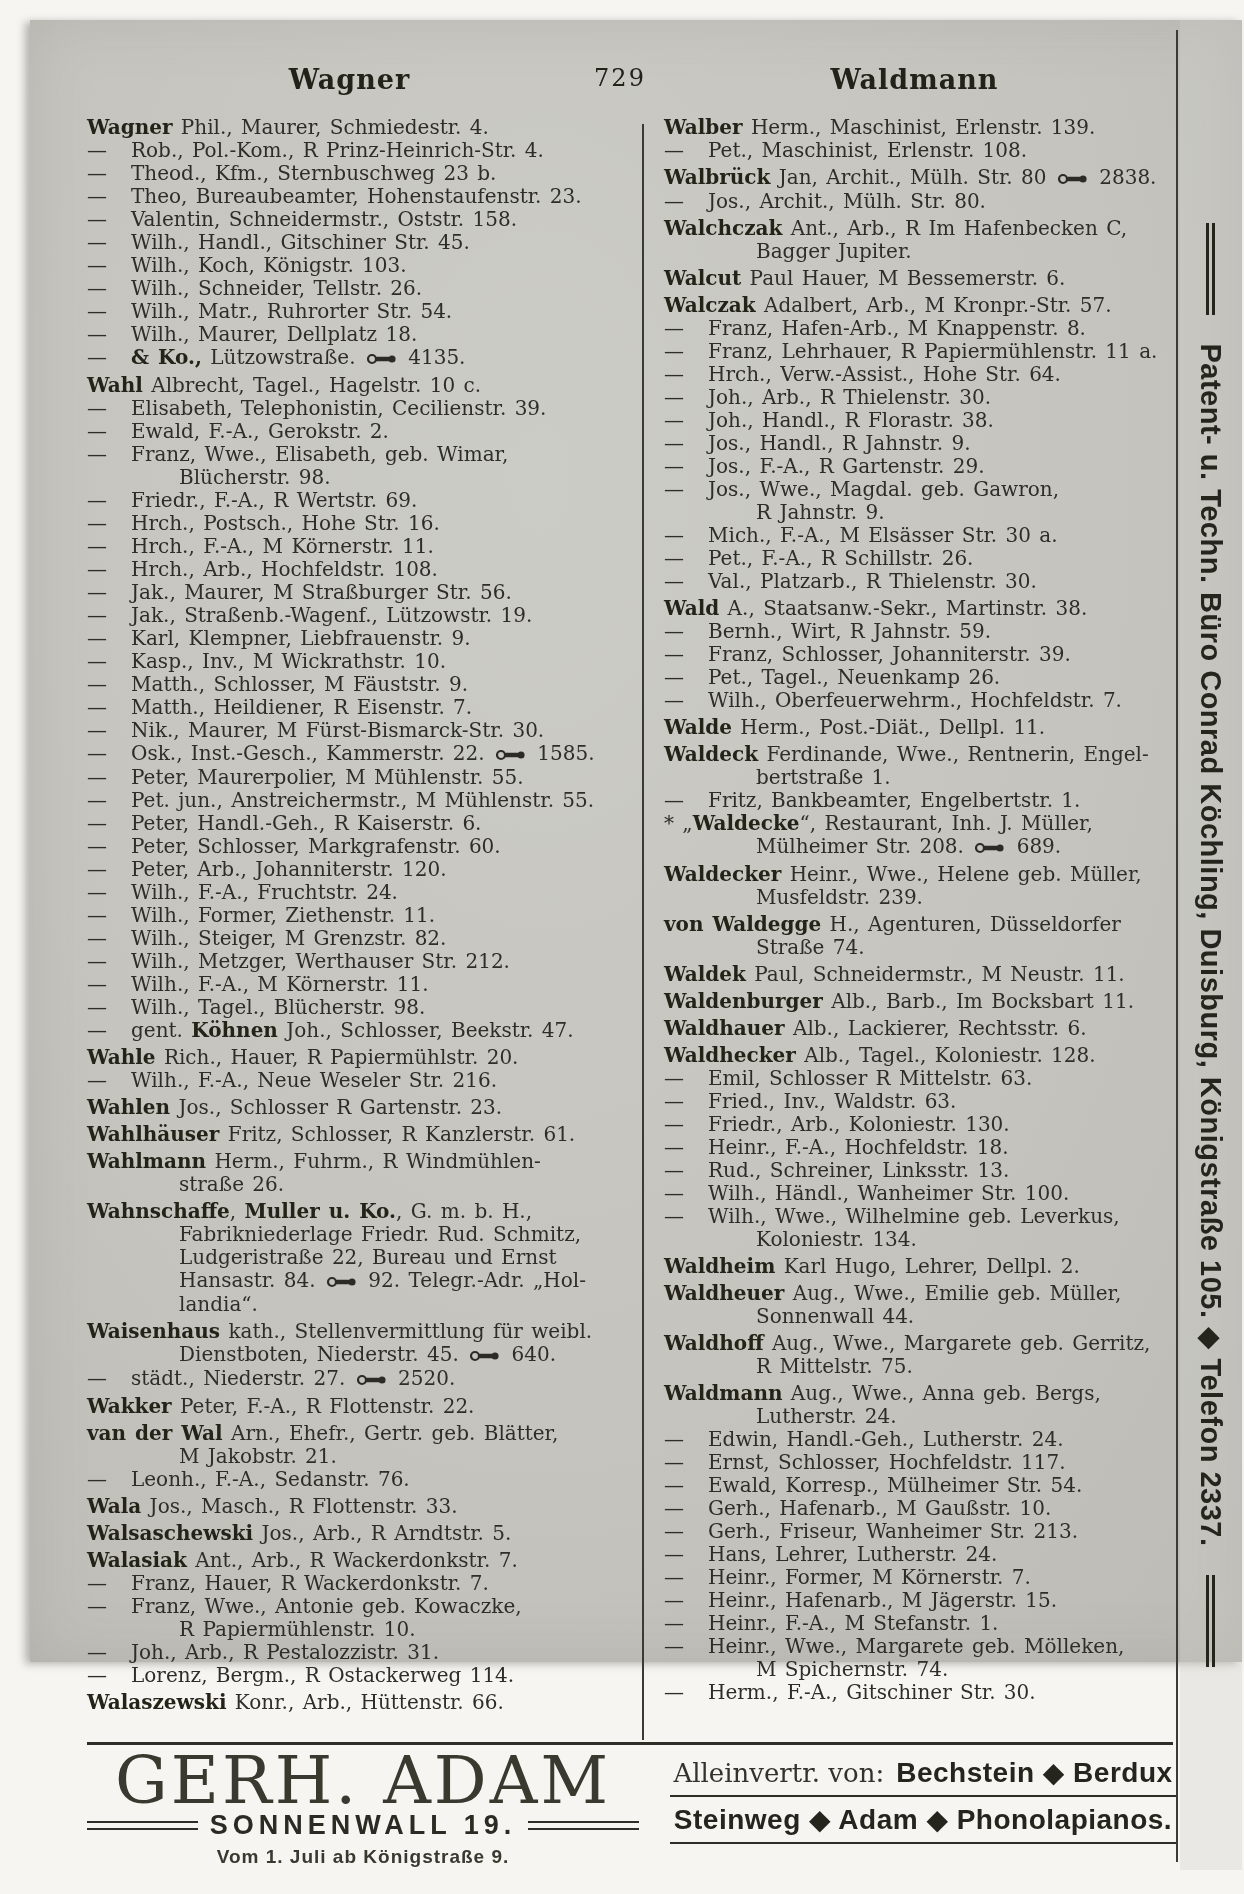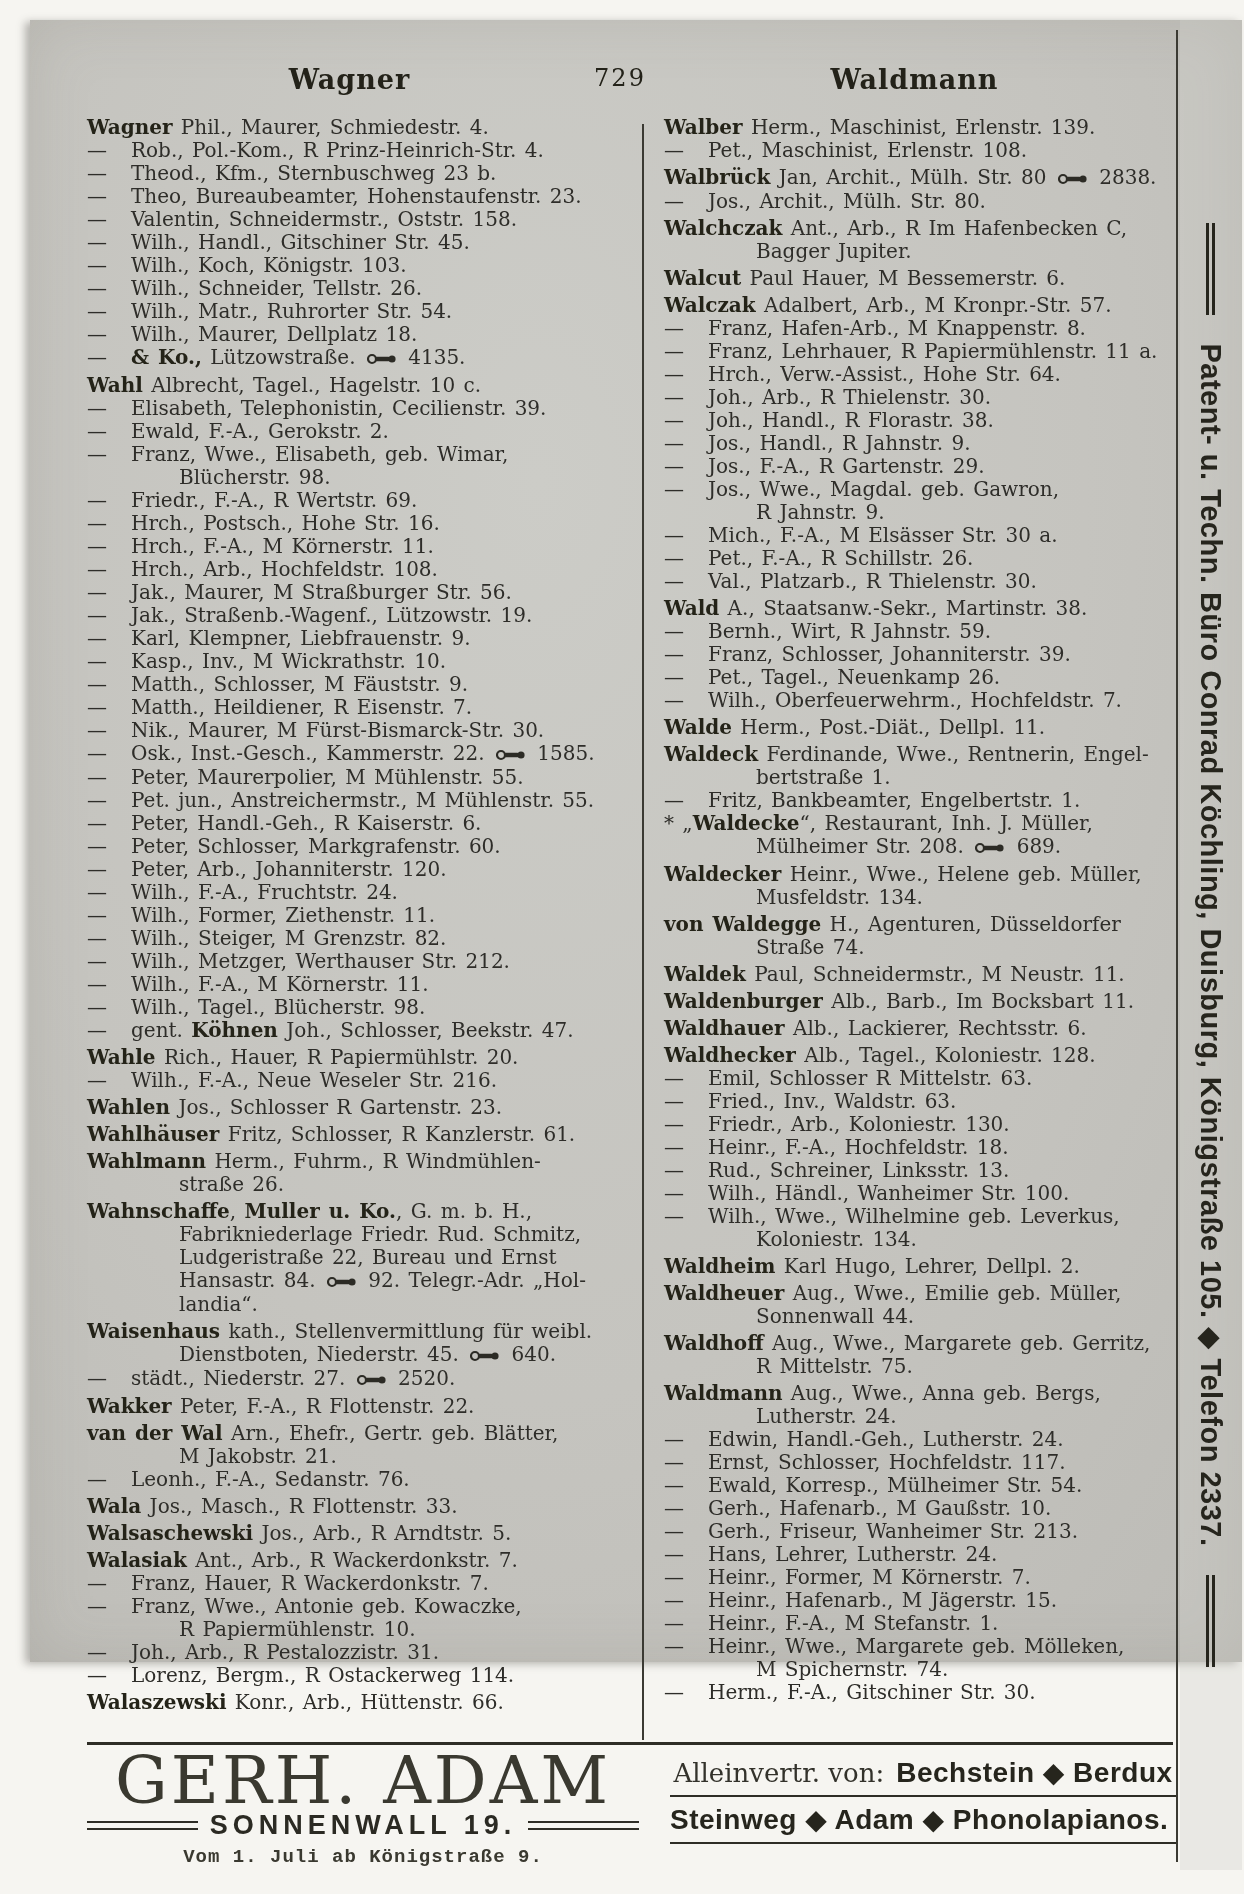--- a/index.html
+++ b/index.html
@@ -53,23 +53,23 @@
     border-top:3px solid #26251d;border-bottom:3px solid #26251d;}
   
   .ad-left{position:absolute;left:57px;top:1734px;width:552px;text-align:center;}
   .ad-left-name{font-family:"DejaVu Serif",serif;font-size:66px;line-height:54px;
     color:#3a3930;letter-spacing:3px;}
   .ad-left-row{display:flex;align-items:center;gap:12px;margin-top:2px;}
   .drule2{flex:1;height:9px;box-sizing:border-box;
     border-top:2px solid #2e2d26;border-bottom:2px solid #2e2d26;}
   .ad-left-addr{font-family:"Liberation Sans","DejaVu Sans",sans-serif;font-weight:bold;
     font-size:27px;letter-spacing:5px;color:#2b2a23;white-space:nowrap;}
-  .ad-left-note{font-family:Liberation Mono, monospace;font-weight:bold;
+  .ad-left-note{font-family:Liberation Sans, sans-serif;font-weight:bold;
     font-size:19px;color:#3a3930;margin-top:5px;letter-spacing:1px;}
-  .ad-right{position:absolute;left:640px;top:1736px;width:506px;text-align:left;}
+  .ad-right{position:absolute;left:640px;top:1736px;width:506px;text-align:center;}
   .ad-right .l1{display:flex;align-items:baseline;justify-content:center;gap:12px;white-space:nowrap;}
   .pfx{font-family:"DejaVu Serif",serif;font-size:26px;color:#33322b;}
   .brands{font-family:"Liberation Sans","DejaVu Sans",sans-serif;font-weight:bold;
     font-size:28px;color:#26251d;letter-spacing:.5px;white-space:nowrap;}
   .hrule{height:2px;background:#2e2d26;margin:6px 0;}
 </style>
 </head>
 <body>
 
 <div class="page">
@@ -377,21 +377,21 @@
       <div class="entry">
         <div class="line"><span class="">* „</span><span class="b">Waldecke</span><span class="">“, Restaurant, Inh. J. Müller,</span></div>
         <div class="line cont"><span class="">Mülheimer Str. 208. </span><span class="phone-icon"><svg width="30" height="12" viewBox="0 0 30 12" aria-hidden="true">
               <circle cx="5" cy="6" r="4" fill="none" stroke="#2c2b25" stroke-width="2.2"></circle>
               <rect x="8" y="3.8" width="15" height="4.4" rx="1.5" fill="#2c2b25"></rect>
               <circle cx="25" cy="6" r="3.6" fill="#2c2b25"></circle>
             </svg></span><span class=""> 689.</span></div>
       </div>
       <div class="entry lead">
         <div class="line"><span class="b">Waldecker</span><span class=""> Heinr., Wwe., Helene geb. Müller,</span></div>
-        <div class="line cont"><span class="">Musfeldstr. 134.</span></div>
+        <div class="line cont"><span class="">Musfeldstr. 239.</span></div>
       </div>
       <div class="entry lead">
         <div class="line"><span class="b">von Waldegge</span><span class=""> H., Agenturen, Düsseldorfer</span></div>
         <div class="line cont"><span class="">Straße 74.</span></div>
       </div>
       <div class="entry lead">
         <div class="line"><span class="b">Waldek</span><span class=""> Paul, Schneidermstr., M Neustr. 11.</span></div>
       </div>
       <div class="entry lead">
         <div class="line"><span class="b">Waldenburger</span><span class=""> Alb., Barb., Im Bocksbart 11.</span></div>

